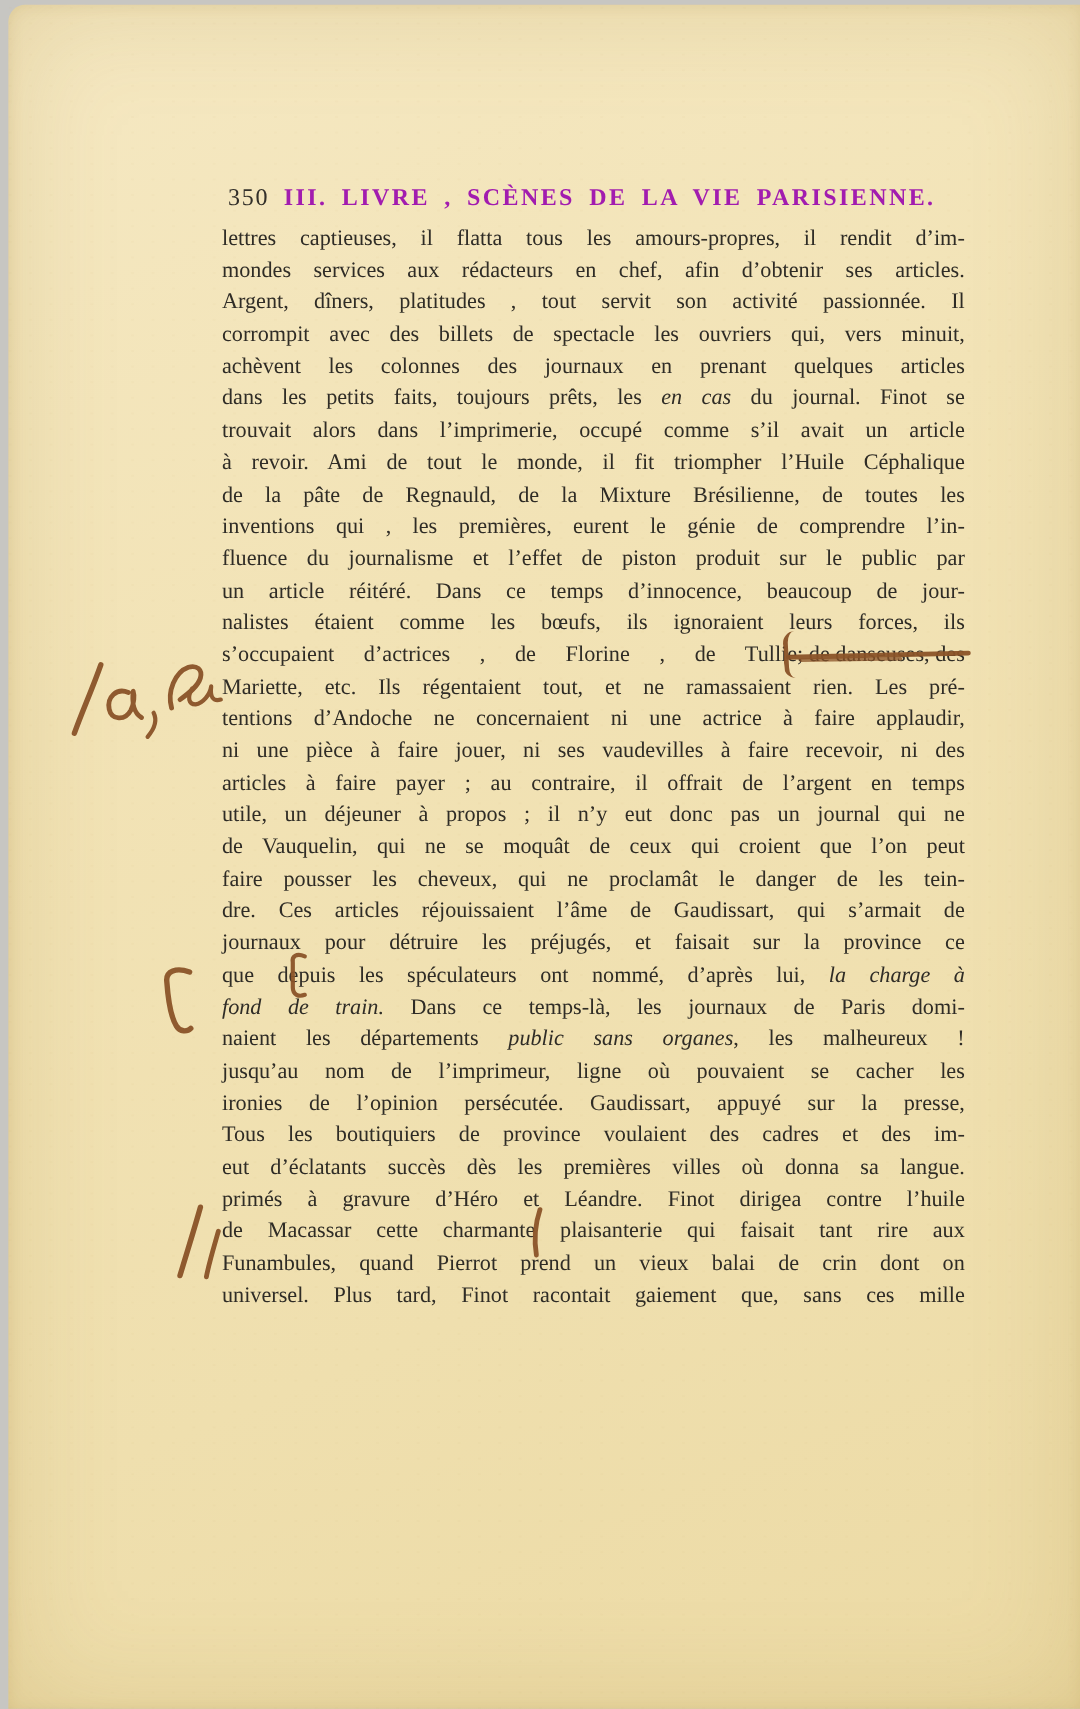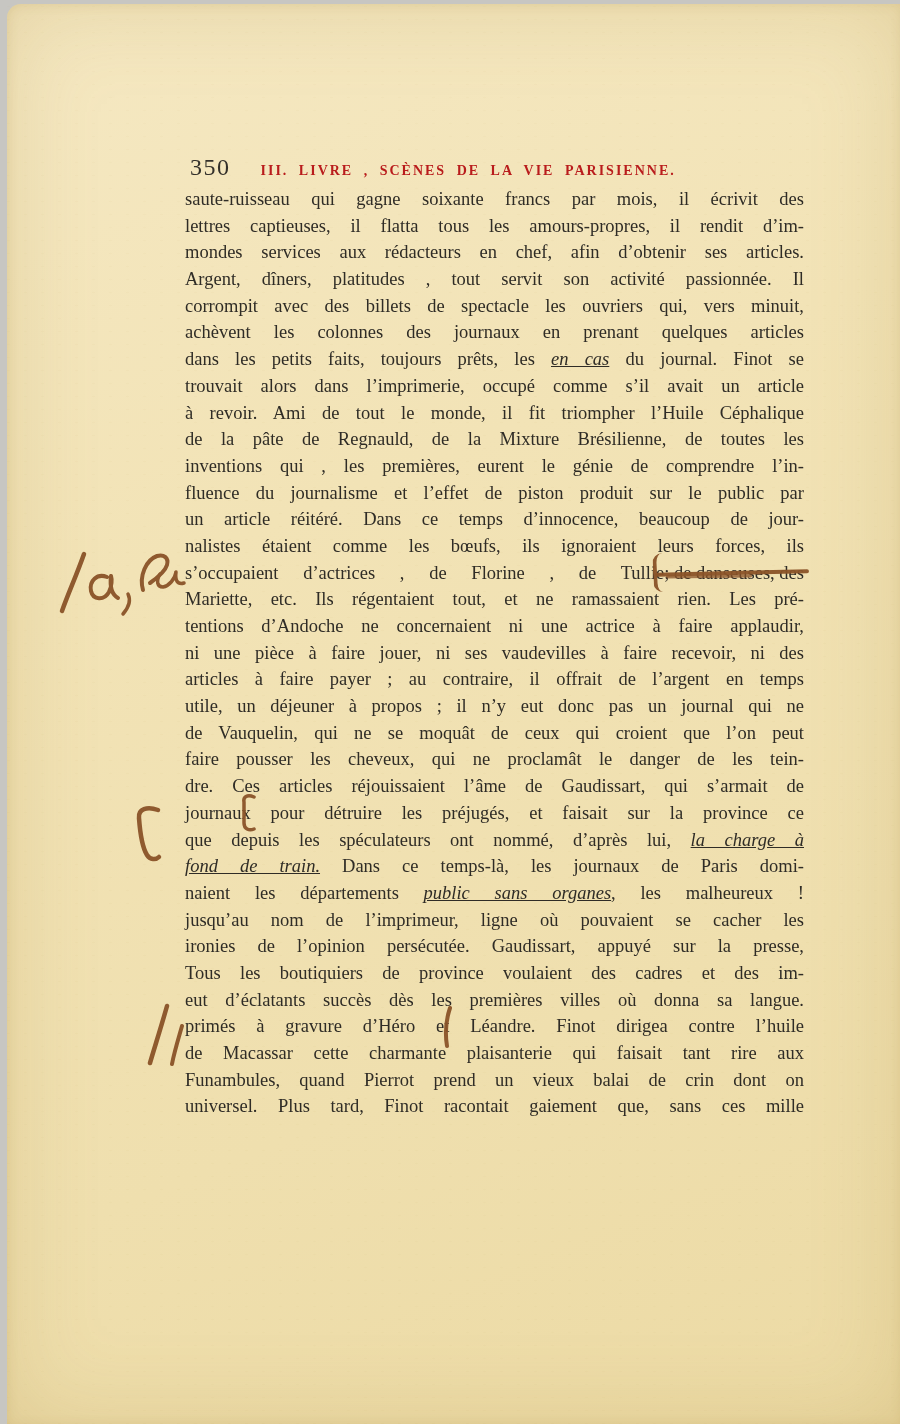--- a/index.html
+++ b/index.html
@@ -16,35 +16,35 @@
   }
   .grain{
     position:absolute;inset:0;pointer-events:none;opacity:.35;
     background-image:radial-gradient(rgba(190,160,90,.12) 1px, transparent 1.4px);
     background-size:17px 13px;
   }
   .header{
     position:absolute;left:190px;top:154px;width:618px;
     display:flex;align-items:baseline;color:#33302a;
   }
-  .pageno{font-size:24px;letter-spacing:1.5px;margin-right:30px;}
+  .pageno{font-size:20px;letter-spacing:1.5px;margin-right:12px;}
   .running-title{
-    font-size:14px;font-weight:bold;letter-spacing:2px;word-spacing:5px;
-    white-space:nowrap;color:#b91c1c;
+    font-size:20px;font-weight:bold;letter-spacing:2px;word-spacing:5px;
+    white-space:nowrap;color:#a21caf;
   }
   .textblock{
     position:absolute;left:185px;top:186px;width:619px;
     font-size:18.5px;color:#2f2c26;
   }
   .line{
     height:26.7px;line-height:26.7px;
     text-align:justify;text-align-last:justify;text-justify:inter-word;
     overflow:visible;white-space:normal;
   }
-  .it{font-style:italic;text-decoration:underline;}
+  .it{font-style:italic;}
   .struck{position:relative;display:inline-block;}
   .struck::before{ 
     content:"";position:absolute;left:-3px;top:-7px;width:11px;height:39px;
     border-left:4px solid #8a5328;border-radius:10px 0 0 9px;
     transform:rotate(-3deg);opacity:.95;
   }
   .struck::after{ 
     content:"";position:absolute;left:-1px;right:-5px;top:11px;height:4px;
     background:#8a5328;border-radius:3px;transform:rotate(-1.3deg);opacity:.95;
   }
@@ -60,21 +60,20 @@
 
 <div class="paper"></div>
 <div class="grain"></div>
 
 <div class="header">
   <span class="pageno">350</span>
   <span class="running-title">III. LIVRE , SCÈNES DE LA VIE PARISIENNE.</span>
 </div>
 
 <div class="textblock">
-    <div class="line"><span>saute-ruisseau qui gagne soixante francs par mois, il écrivit des</span></div>
     <div class="line"><span>lettres captieuses, il flatta tous les amours-propres, il rendit d’im-</span></div>
     <div class="line"><span>mondes services aux rédacteurs en chef, afin d’obtenir ses articles.</span></div>
     <div class="line"><span>Argent, dîners, platitudes , tout servit son activité passionnée. Il</span></div>
     <div class="line"><span>corrompit avec des billets de spectacle les ouvriers qui, vers minuit,</span></div>
     <div class="line"><span>achèvent les colonnes des journaux en prenant quelques articles</span></div>
     <div class="line"><span>dans les petits faits, toujours prêts, les </span><span class="it">en cas</span><span> du journal. Finot se</span></div>
     <div class="line"><span>trouvait alors dans l’imprimerie, occupé comme s’il avait un article</span></div>
     <div class="line"><span>à revoir. Ami de tout le monde, il fit triompher l’Huile Céphalique</span></div>
     <div class="line"><span>de la pâte de Regnauld, de la Mixture Brésilienne, de toutes les</span></div>
     <div class="line"><span>inventions qui , les premières, eurent le génie de comprendre l’in-</span></div>

